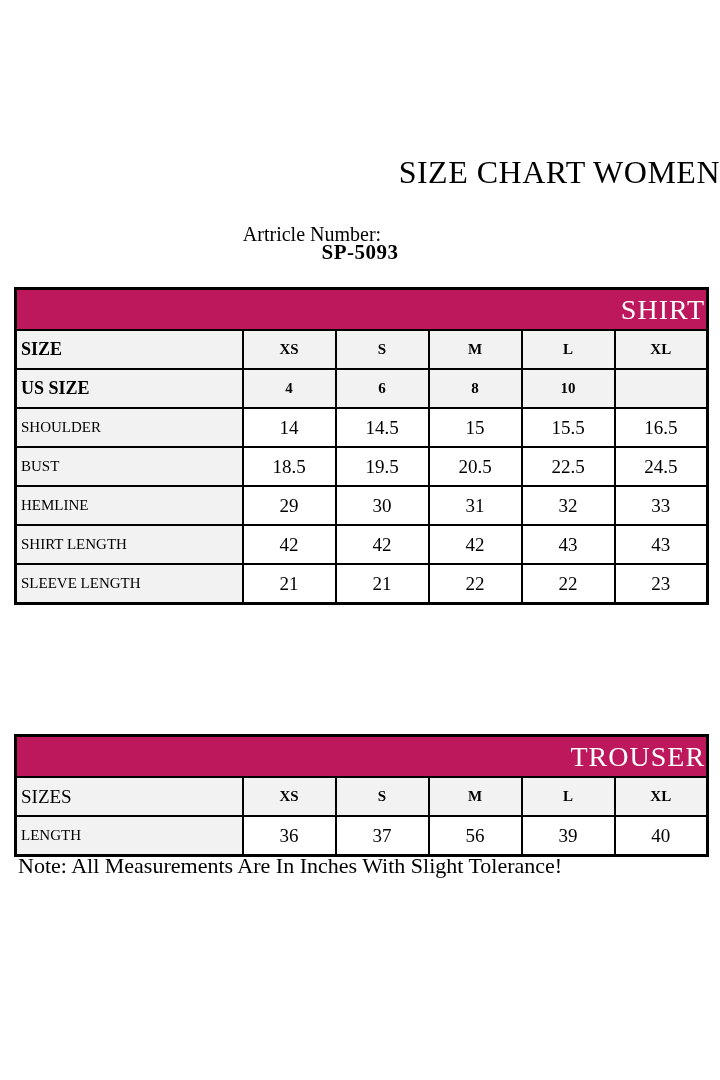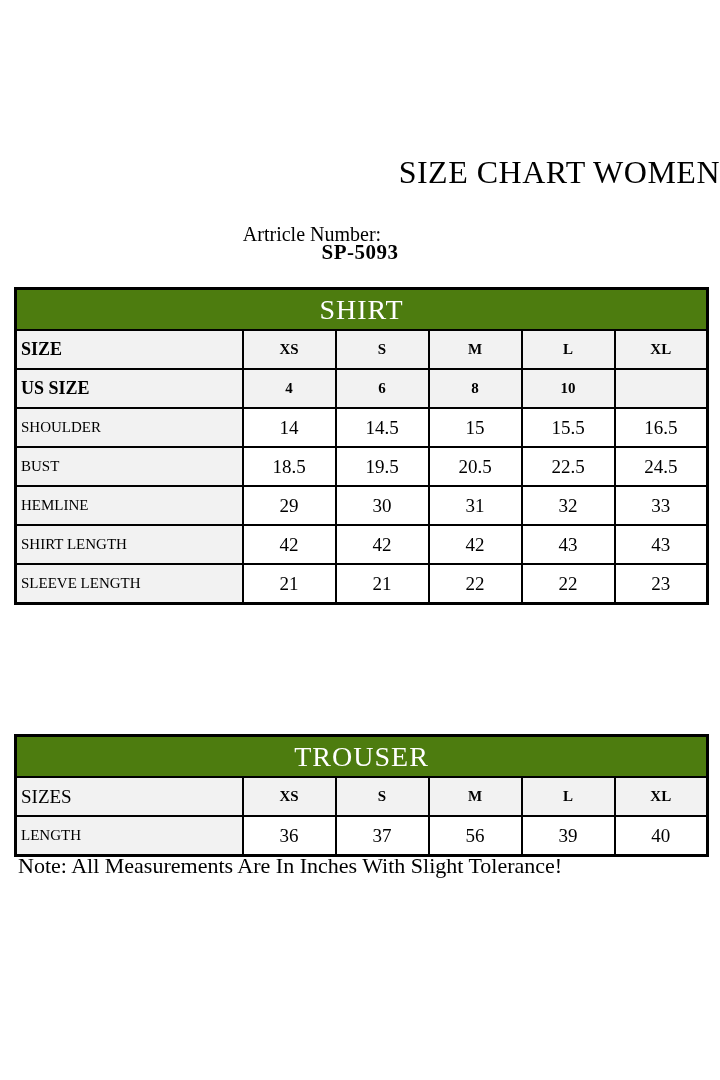--- a/index.html
+++ b/index.html
@@ -25,23 +25,23 @@
   }
   table.size-table{
     position:absolute;left:14px;width:692px;
     border-collapse:collapse;table-layout:fixed;
     border:3px solid #000;
     font-family:"Liberation Serif", serif;
   }
   table.shirt{top:287px;}
   table.trouser{top:734px;}
   th.band{
-    background:#4d7c0f;color:#fff;
+    background:#be185d;color:#fff;
     font-weight:normal;font-size:28px;letter-spacing:1px;
-    height:37px;text-align:center;vertical-align:middle;
+    height:37px;text-align:right;vertical-align:middle;
   }
   td{
     border:2px solid #000;
     height:35px;
     text-align:center;vertical-align:middle;
     background:#ffffff;
     overflow:hidden;white-space:nowrap;
   }
   col.c-label{width:227px;}
   col.c-val{width:93px;}

